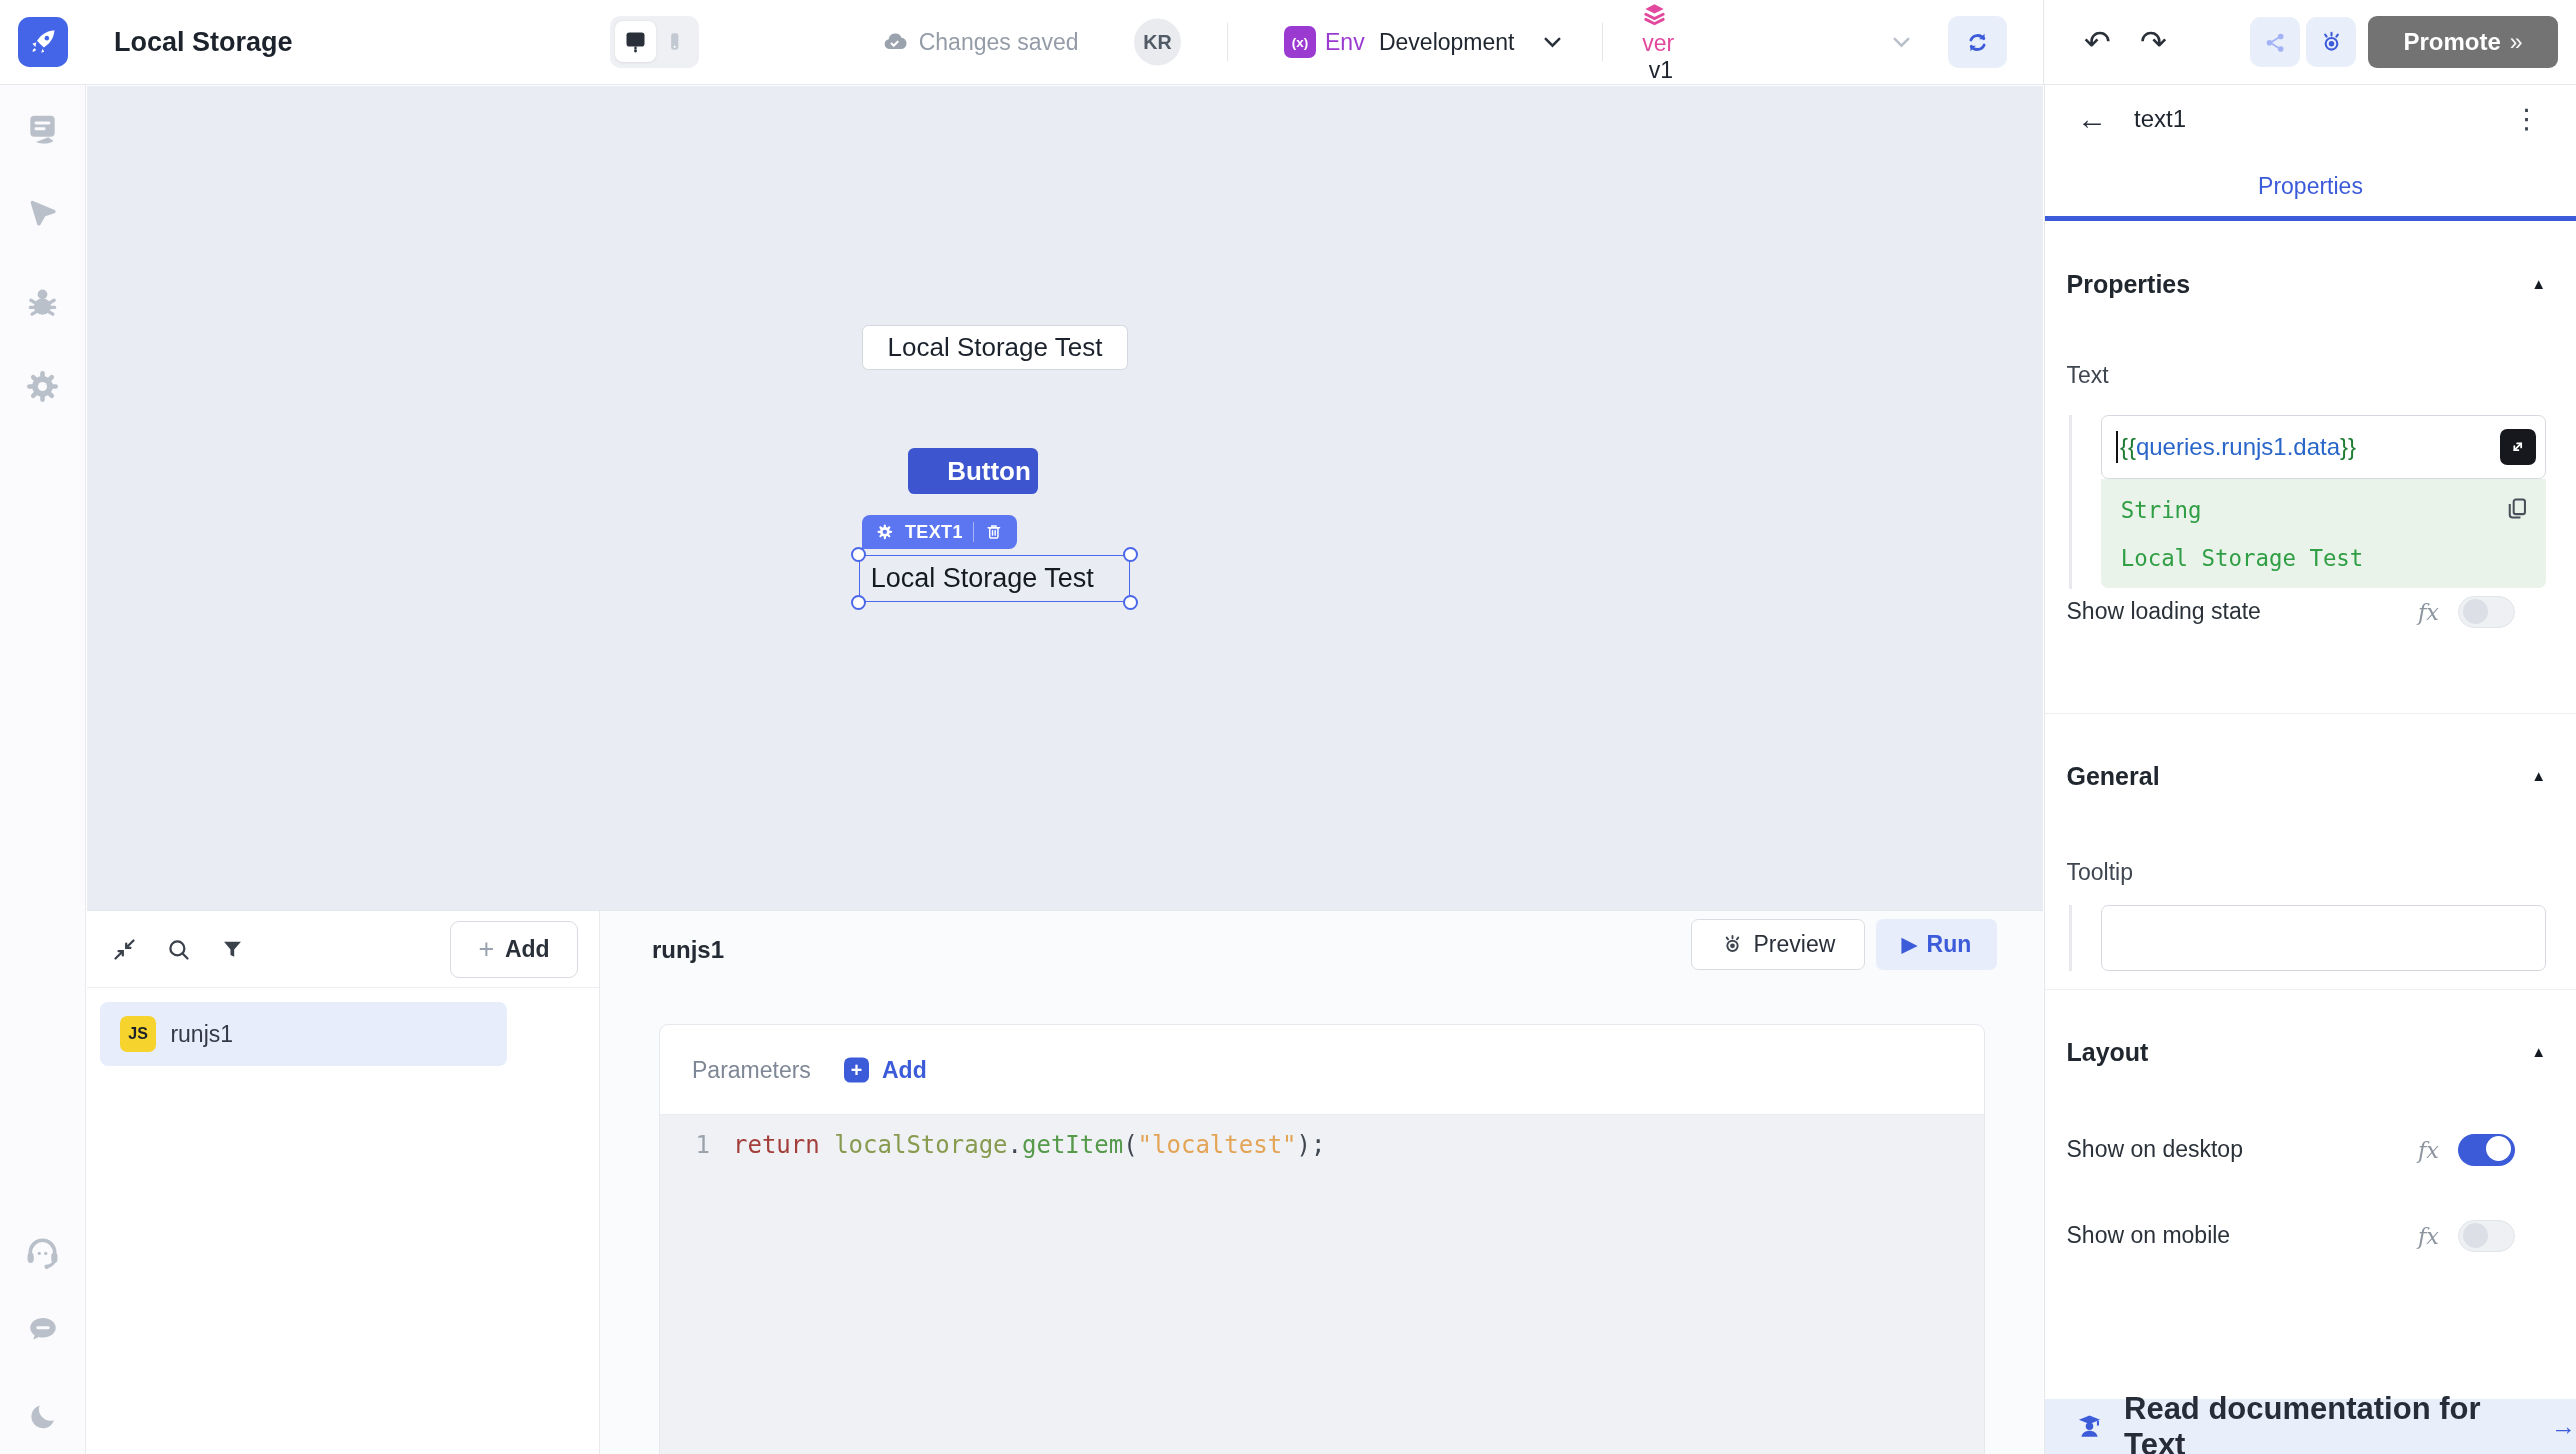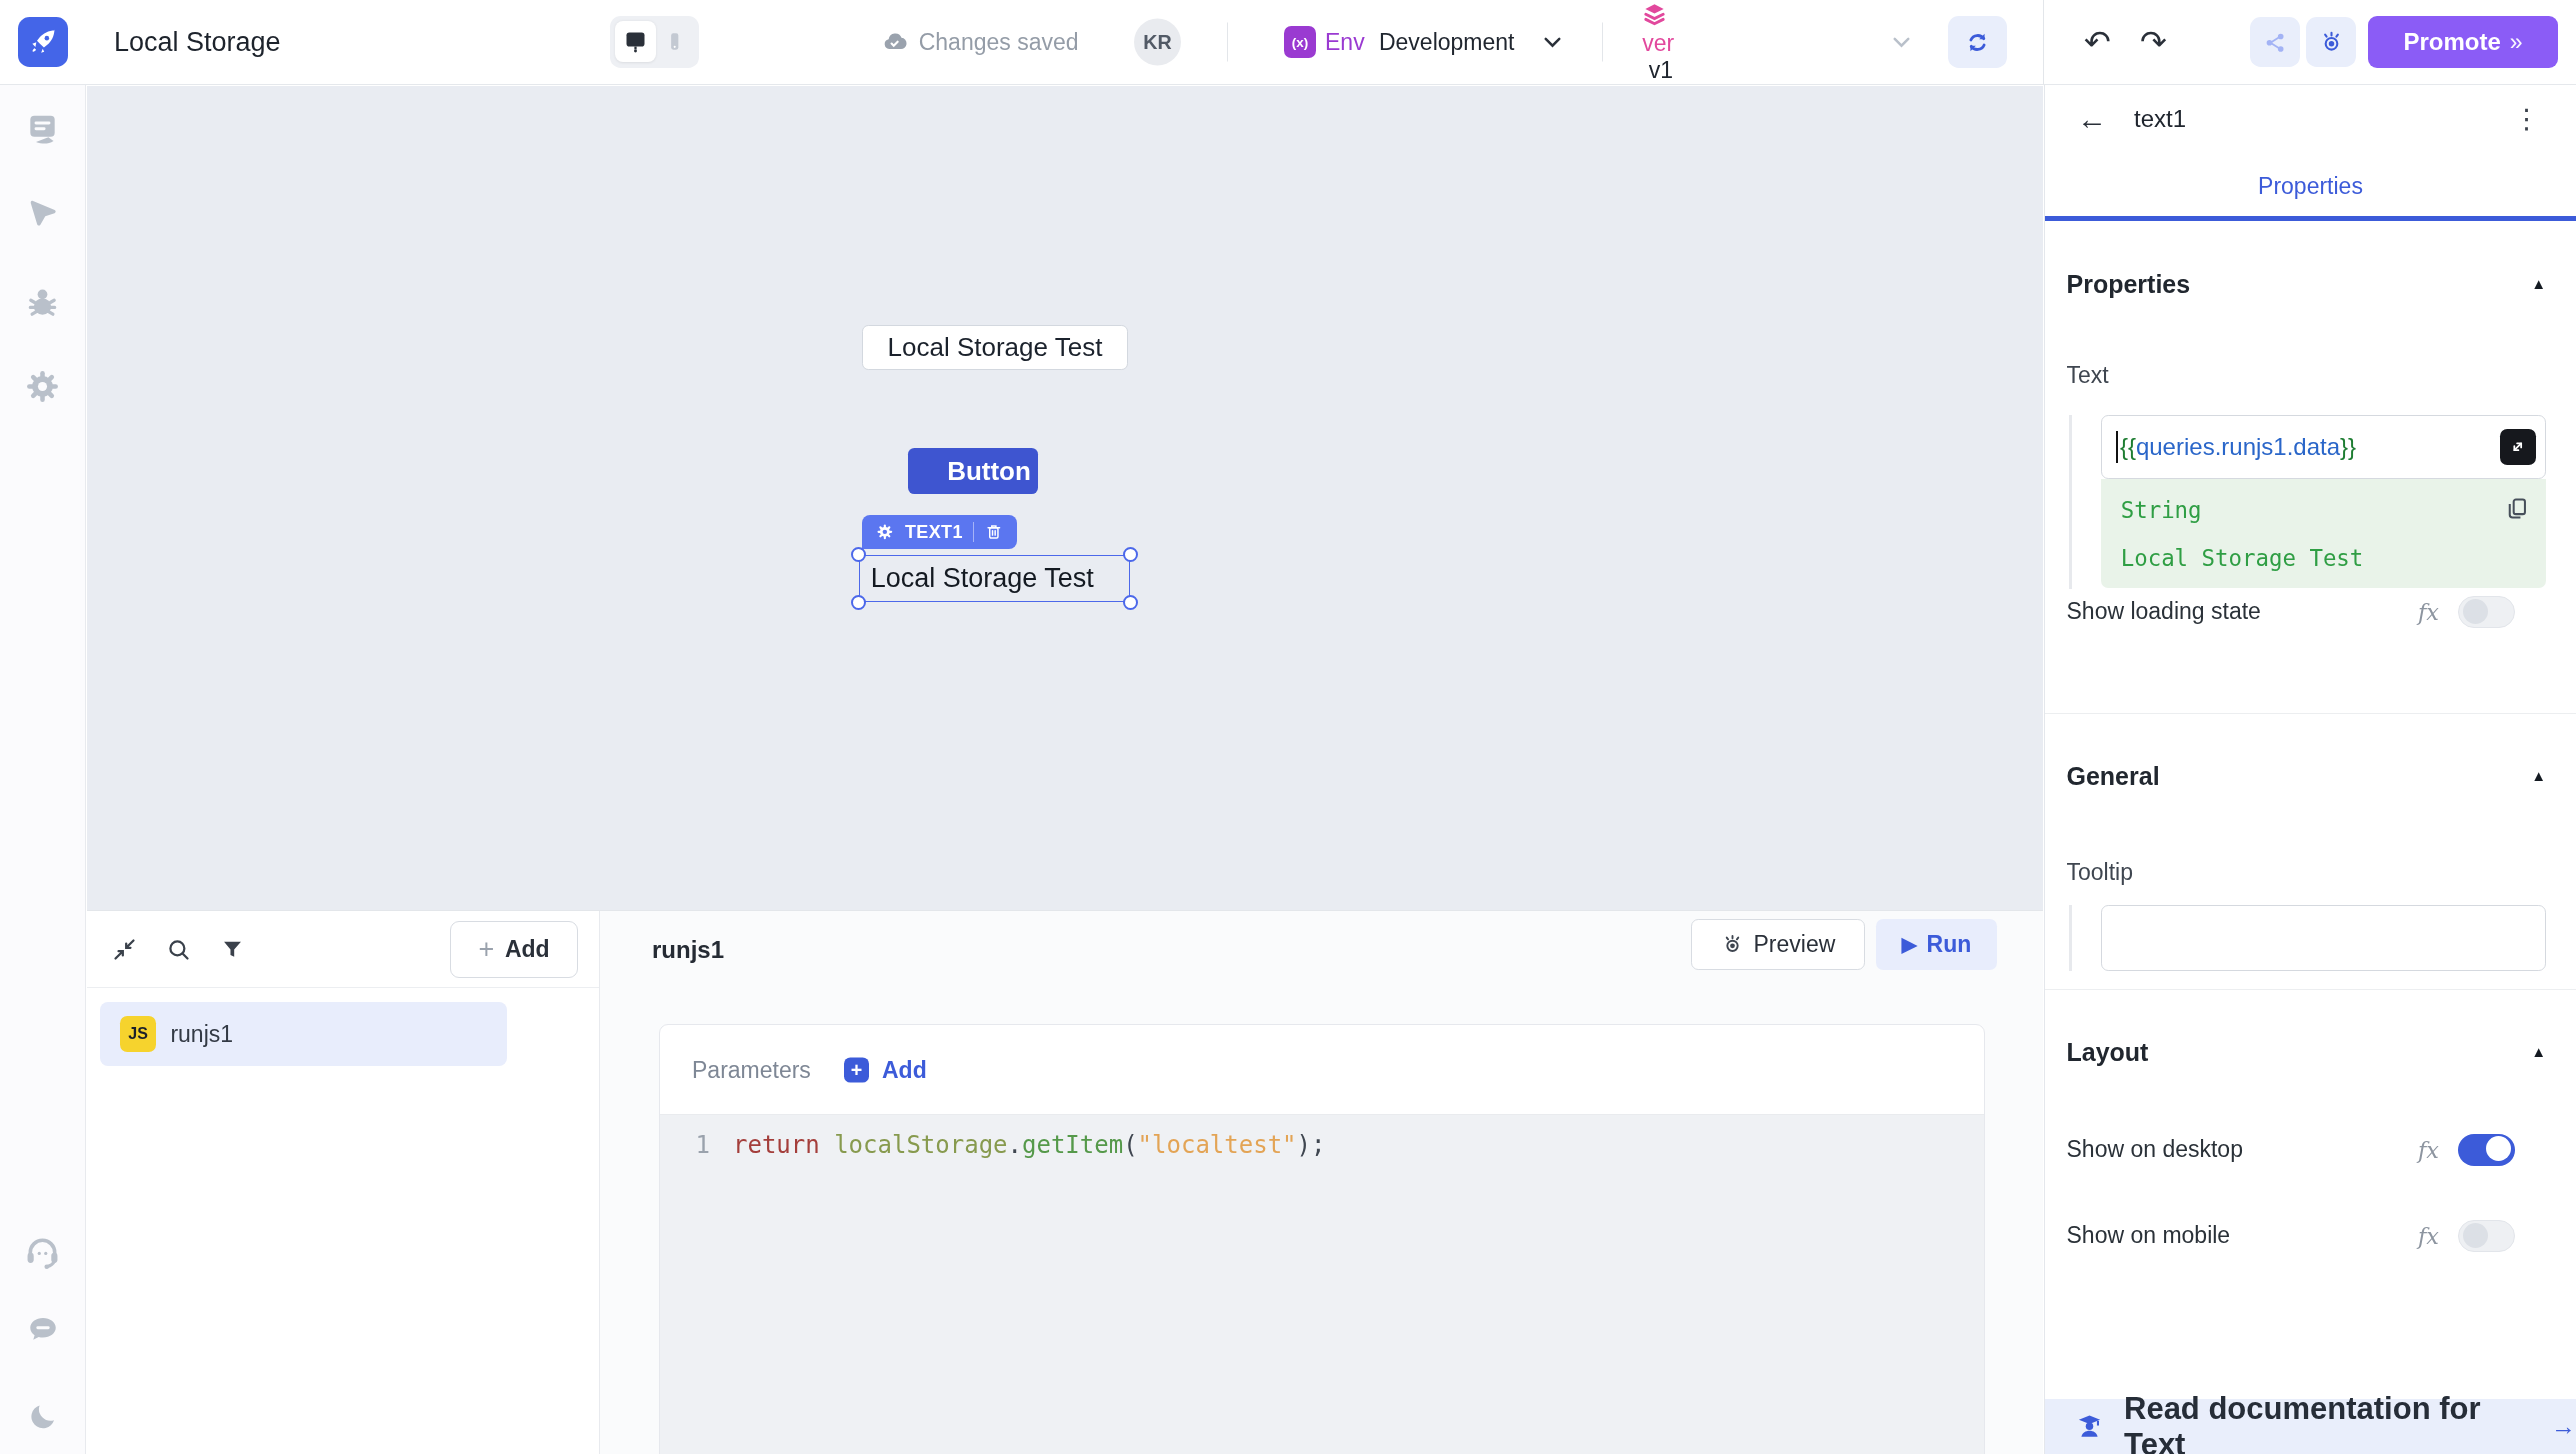--- a/index.html
+++ b/index.html
@@ -5,42 +5,42 @@
   * { margin:0; padding:0; box-sizing:border-box; }
   html,body { background:#dfe3e9; }
   #app {
     position:relative; width:2576px; height:1454px; overflow:hidden;
     background:#fff; font-family:"Liberation Sans", sans-serif; color:#21272f;
   }
   
   .topbar { position:absolute; left:0; top:0; width:2576px; height:85px; background:#fff; border-bottom:0.9px solid #e5e8ec; z-index:5; }
   .tb-abs { position:absolute; top:50%; transform:translateY(-50%); }
   .logo { left:18px; width:50px; height:50px; border-radius:11.6px; background:#4465e8; display:flex; align-items:center; justify-content:center; cursor:pointer; }
-  .tb-title { left:114px; font-size:27px; font-weight:400; color:#1d232c; }
+  .tb-title { left:114px; font-size:27px; font-weight:700; color:#1d232c; }
   .device-toggle { left:610px; width:89px; height:52px; border-radius:10.7px; background:#eef0f4; }
   .device-cell { position:absolute; top:5.4px; width:41px; height:41px; border-radius:8px; display:flex; align-items:center; justify-content:center; }
   .device-cell.active { left:5.4px; background:#fff; box-shadow:0 0.9px 2.7px rgba(0,0,0,.08); }
   .device-cell.inactive { right:3.6px; }
   .changes { left:881px; display:flex; align-items:center; gap:10.7px; color:#949ca7; font-size:23px; }
   .avatar { left:1134px; width:47px; height:47px; border-radius:50%; background:#e9ebef; color:#525a66; font-size:19.7px; font-weight:700; display:flex; align-items:center; justify-content:center; cursor:pointer; }
   .vdiv { position:absolute; top:50%; transform:translateY(-50%); width:0.9px; height:39px; background:#e3e6ea; }
   .env-chip { left:1284px; display:flex; align-items:center; cursor:pointer; }
   .env-badge { width:32px; height:32px; border-radius:7.2px; background:#9a3ad1; color:#fff; font-size:13.4px; font-weight:700; display:flex; align-items:center; justify-content:center; }
   .env-label { color:#9a3ad1; font-size:23px; font-weight:500; margin-left:9px; }
   .env-value { color:#20262f; font-size:23px; margin-left:14.3px; }
   .chev { position:absolute; top:50%; transform:translateY(-50%); }
   .ver-chip { left:1635px; display:flex; align-items:center; cursor:pointer;flex-direction:column; }
   .ver-label { color:#e2489d; font-size:23px; font-weight:500; margin-left:7.2px; }
   .ver-value { color:#20262f; font-size:23px; margin-left:12.5px; }
   .iconbtn { display:flex; align-items:center; justify-content:center; border-radius:10.7px; background:#e9eefb; cursor:pointer; }
   .refresh-btn { left:1948px; width:59px; height:52px; }
   .undo-redo { font-size:32px; color:#2a3039; cursor:pointer; line-height:1; }
   .share-btn { left:2250px; width:50px; height:50px; }
   .watch-btn { left:2306px; width:50px; height:50px; }
-  .promote { left:2368px; width:190px; height:52px; border:none; border-radius:9px; background:#8b5cf6; color:#fff; font-family:inherit; font-size:24px; font-weight:700; display:flex; align-items:center; justify-content:center; gap:9px; cursor:pointer; }
+  .promote { left:2368px; width:190px; height:52px; border:none; border-radius:9px; background:#737373; color:#fff; font-family:inherit; font-size:24px; font-weight:700; display:flex; align-items:center; justify-content:center; gap:9px; cursor:pointer; }
   .promote .chevrons { font-size:23px; font-weight:400; opacity:.95; }
   
   .rail { position:absolute; left:0; top:85px; bottom:0; width:86px; background:#fbfbfd; border-right:0.9px solid #e8eaee; z-index:4; }
   .rail-ic { position:absolute; left:23px; width:39px; height:39px; display:flex; align-items:center; justify-content:center; cursor:pointer; }
   
   .canvas { position:absolute; left:87px; top:86px; width:1956px; height:824px; background:#e9ecf2; }
   .w-textbox { position:absolute; left:775px; top:239px; width:266px; height:45px; background:#fff; border:0.9px solid #d3d8df; border-radius:6.3px; display:flex; align-items:center; justify-content:center; font-size:26px; color:#1b222c; }
   .w-button { position:absolute; left:821px; top:362px; width:130px; height:46px; background:#3e55d0; border:none; border-radius:6.3px; color:#fff; font-family:inherit; font-size:26px; font-weight:700; display:flex; align-items:center; justify-content:center; cursor:pointer;padding-left:32px; }
   .sel-badge { position:absolute; left:775px; top:429px; height:34px; padding:0 13.4px; background:#5b76f0; border-radius:8px 8px 8px 0; display:flex; align-items:center; gap:9.8px; color:#fff; font-size:18px; font-weight:700; letter-spacing:0.4px; cursor:pointer; }
   .sel-badge .bdiv { width:1.8px; height:19.7px; background:rgba(255,255,255,.45); }

